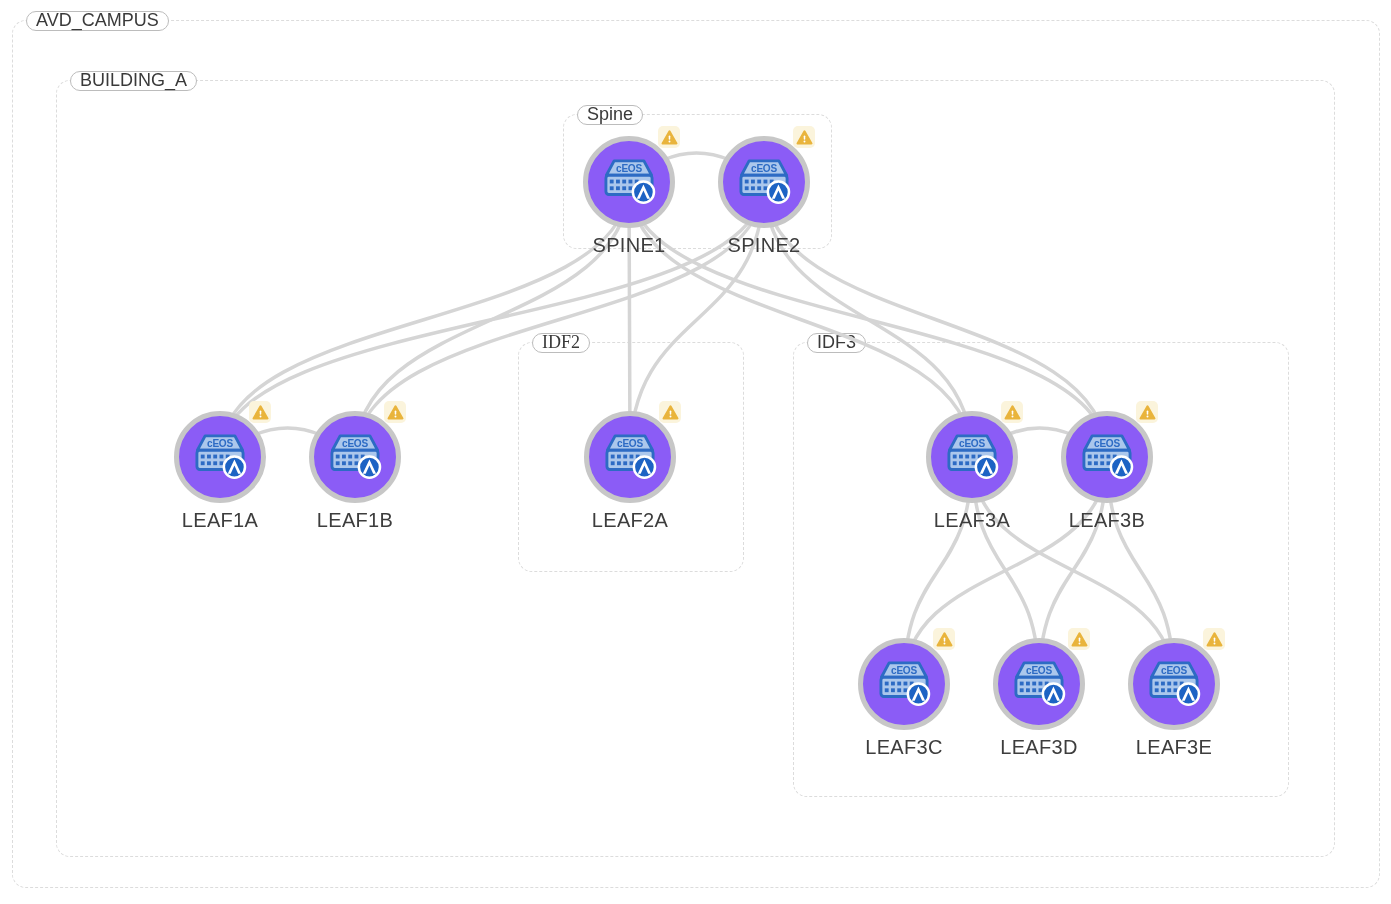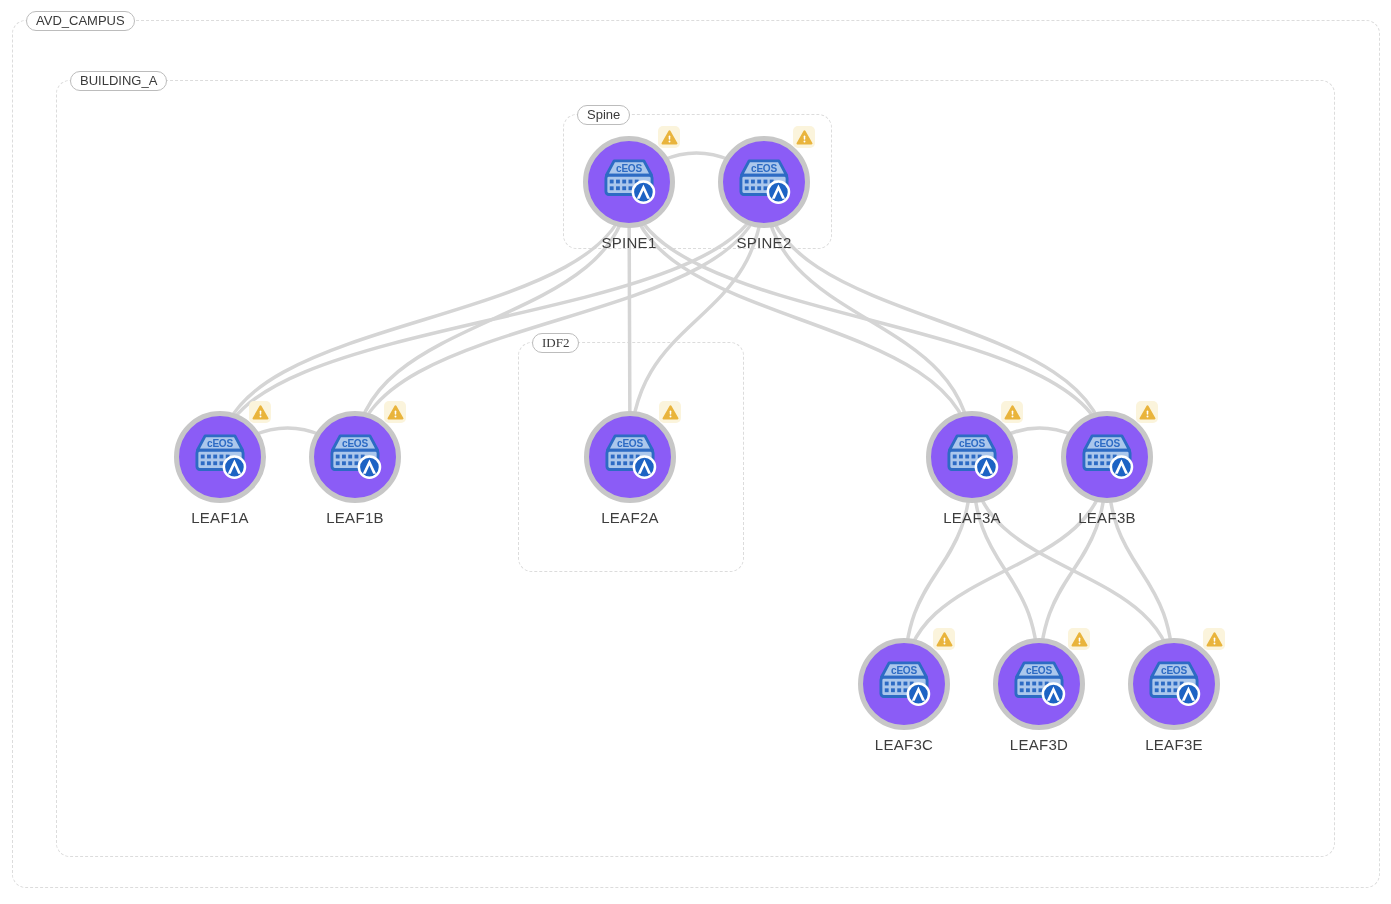--- a/index.html
+++ b/index.html
@@ -8,38 +8,38 @@
   .canvas { position:relative; width:1391px; height:904px; background:#ffffff; overflow:hidden; }
 
   .layer { position:absolute; inset:0; }
 
   
   .group { position:absolute; border:1px dashed var(--group-border,#dcdcdc); border-radius:14px; }
   .group-label {
     position:absolute; top:-10px; left:13px;
     background:#ffffff; border:1px solid var(--pill-border,#bcbcbc);
     border-radius:10px; padding:1px 9px 2px 9px;
-    font-size:13px; line-height:15px; color:#3a3a3a; white-space:nowrap;
+    font-size:18px; line-height:15px; color:#3a3a3a; white-space:nowrap;
   }
 
   
   svg.links { position:absolute; left:0; top:0; display:block; }
   .link { fill:none; stroke:var(--link,#d5d5d5); stroke-width:3.5; stroke-linecap:round; }
 
   
   .node { position:absolute; width:92px; height:92px; }
   .circle {
     width:92px; height:92px; box-sizing:border-box;
     border:5px solid var(--ring,#c7c7c7); border-radius:50%;
     background:#8b5cf6; display:flex; align-items:center; justify-content:center;
   }
   .ceos-icon { width:58px; height:50px; }
   .node-label {
     position:absolute; top:98px; left:50%; transform:translateX(-50%);
-    font-size:15px; color:#3d3d3d; letter-spacing:0.3px; white-space:nowrap;
+    font-size:20px; color:#3d3d3d; letter-spacing:0.3px; white-space:nowrap;
   }
 
   
   .warn {
     position:absolute; left:75px; top:-10px; width:22px; height:22px;
     background:var(--warn-bg,#fbf4dc); border-radius:5px;
     display:flex; align-items:center; justify-content:center;
   }
   .warn svg { width:17px; height:17px; }
   .tri { fill:var(--warn,#e9b43c); stroke:var(--warn,#e9b43c); stroke-width:2.4; stroke-linejoin:round; }
@@ -61,20 +61,23 @@
     <div class="group-label">AVD_CAMPUS</div>
   </div>
       <div class="group" style="left: 56px; top: 80px; width: 1277px; height: 775px;">
     <div class="group-label">BUILDING_A</div>
   </div>
       <div class="group" style="left: 563px; top: 114px; width: 267px; height: 133px;">
     <div class="group-label">Spine</div>
   </div>
       <div class="group" style="left: 518px; top: 342px; width: 224px; height: 228px; font-family: Liberation Serif, serif;">
     <div class="group-label">IDF2</div>
+  </div>
+      <div class="group" style="left: 793px; top: 342px; width: 494px; height: 453px;">
+    <div class="group-label">IDF3</div>
   </div>
     </div>
   <svg class="links" id="links" width="1391" height="904">
       <path d="M 629 182 Q 696.5 124 764 182" class="link"></path>
       <path d="M 220 457 Q 287.5 399 355 457" class="link"></path>
       <path d="M 972 457 Q 1039.5 399 1107 457" class="link"></path>
       <path d="M 629 182 C 629 332 220 307 220 457" class="link"></path>
       <path d="M 629 182 C 629 332 355 307 355 457" class="link"></path>
       <path d="M 629 182 C 629 332 630 307 630 457" class="link"></path>
       <path d="M 629 182 C 629 332 972 307 972 457" class="link"></path>

